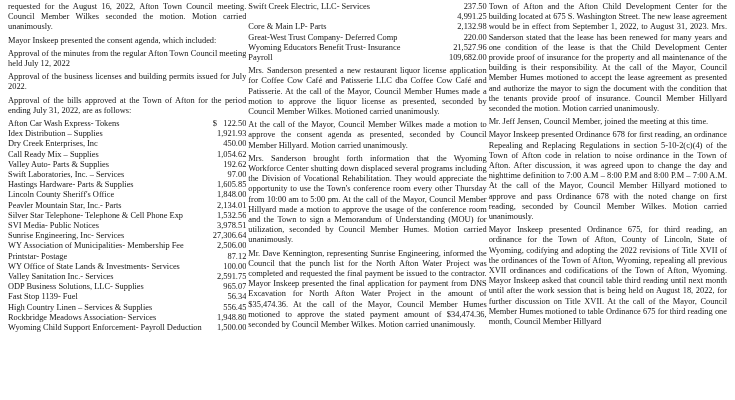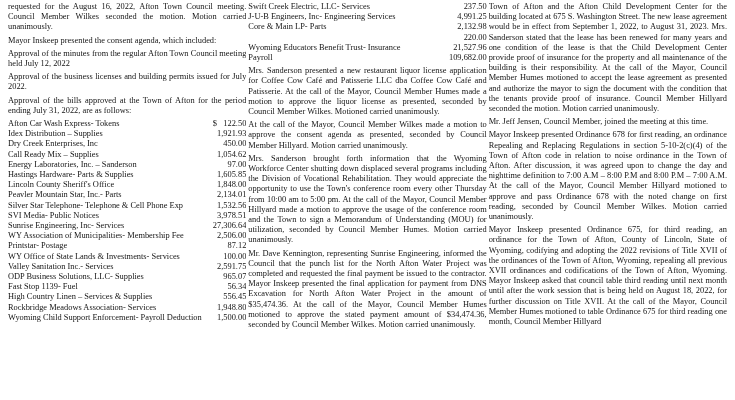--- a/index.html
+++ b/index.html
@@ -62,23 +62,27 @@
         <div class="bill">
           <span class="bill-name">Dry Creek Enterprises, Inc</span>
           <span class="bill-amount">450.00</span>
         </div>
 
         <div class="bill">
           <span class="bill-name">Call Ready Mix – Supplies</span>
           <span class="bill-amount">1,054.62</span>
         </div>
 
-
-        <div class="bill">
-          <span class="bill-name">Energy Laboratories, Inc. – Sanderson</span>
+        <div class="bill">
+          <span class="bill-name">Valley Auto- Parts &amp; Supplies</span>
+          <span class="bill-amount">192.62</span>
+        </div>
+
+        <div class="bill">
+          <span class="bill-name">Swift Laboratories, Inc. – Services</span>
           <span class="bill-amount">97.00</span>
         </div>
 
         <div class="bill">
           <span class="bill-name">Hastings Hardware- Parts &amp; Supplies</span>
           <span class="bill-amount">1,605.85</span>
         </div>
 
         <div class="bill">
           <span class="bill-name">Lincoln County Sheriff's Office</span>
@@ -156,30 +160,30 @@
 
   <section class="col">
     <div class="bills">
 
         <div class="bill">
           <span class="bill-name">Swift Creek Electric, LLC- Services</span>
           <span class="bill-amount">237.50</span>
         </div>
 
         <div class="bill">
-          <span class="bill-name">J-U-B Engineers, Inc- Engineering Services</span>
           <span class="bill-amount">4,991.25</span>
         </div>
 
         <div class="bill">
           <span class="bill-name">Core &amp; Main LP- Parts</span>
           <span class="bill-amount">2,132.98</span>
         </div>
 
         <div class="bill">
+          <span class="bill-name">Great-West Trust Company- Deferred Comp</span>
           <span class="bill-amount">220.00</span>
         </div>
 
         <div class="bill">
           <span class="bill-name">Wyoming Educators Benefit Trust- Insurance</span>
           <span class="bill-amount">21,527.96</span>
         </div>
 
         <div class="bill">
           <span class="bill-name">Payroll</span>

